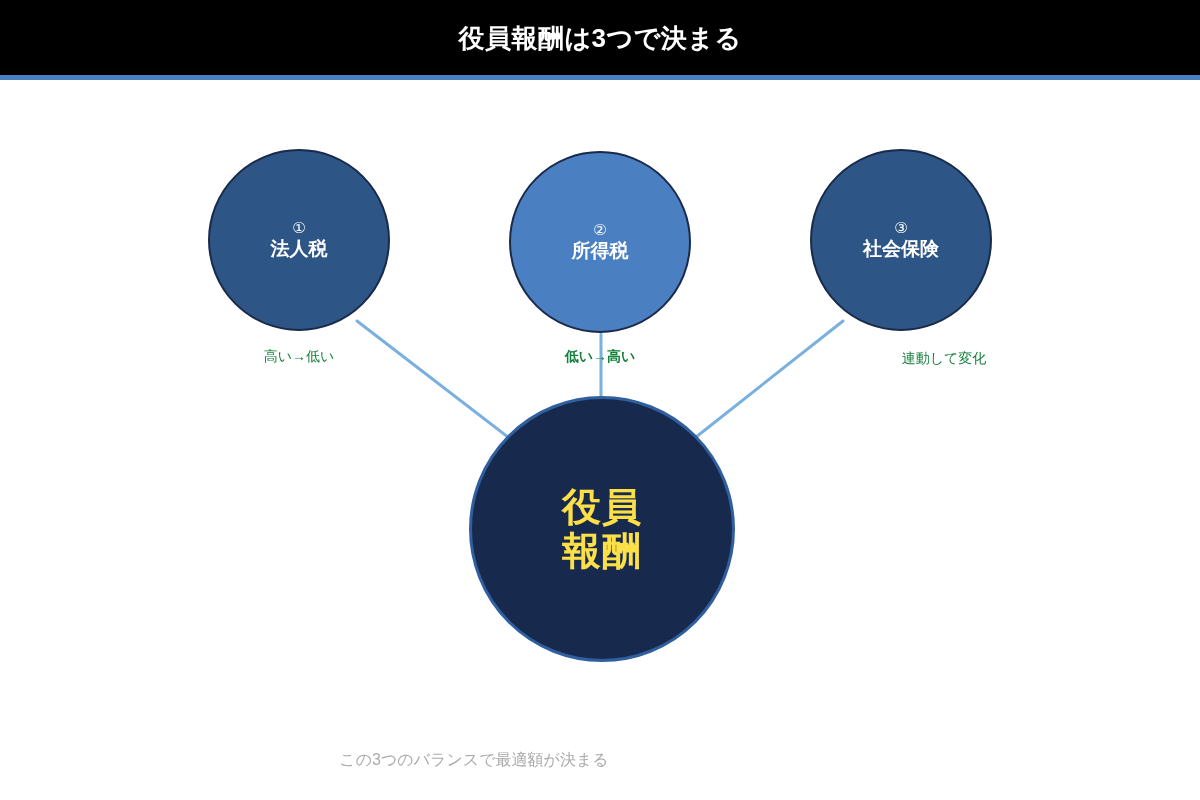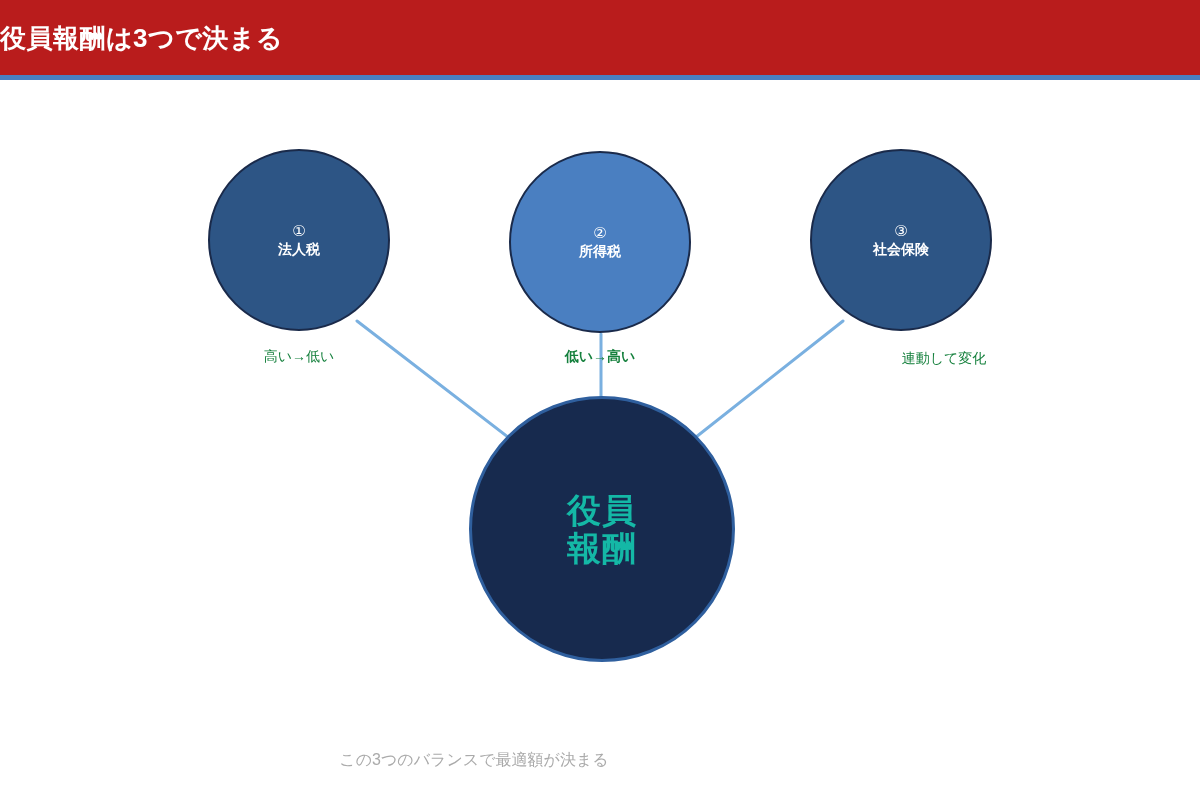--- a/index.html
+++ b/index.html
@@ -17,24 +17,24 @@
     height: 800px;
     background: #ffffff;
   }
 
   
   .header {
     position: absolute;
     left: 0; top: 0;
     width: 1200px;
     height: 75px;
-    background: #b91c1c;
+    background: #000000;
     display: flex;
     align-items: center;
-    justify-content: flex-start;
+    justify-content: center;
   }
   .header-title {
     color: #ffffff;
     font-size: 26px;
     font-weight: bold;
     letter-spacing: 0.5px;
     line-height: 1;
   }
   .header-accent {
     position: absolute;
@@ -69,39 +69,39 @@
     border: 2px solid #1a2a4a;
   }
   .node-top .node-num {
     color: #ffffff;
     font-size: 15px;
     line-height: 1.1;
     margin-bottom: 2px;
   }
   .node-top .node-label {
     color: #ffffff;
-    font-size: 14px;
+    font-size: 19px;
     font-weight: bold;
     line-height: 1.15;
   }
 
   #node-corporate-tax { left: 208px; top: 149px; background: #2d5585; }
   #node-income-tax    { left: 509px; top: 151px; background: #4a7fc1; }
   #node-social-insurance { left: 810px; top: 149px; background: #2d5585; }
 
   .node-center {
     left: 469px; top: 396px;
     width: 266px;
     height: 266px;
     background: #172a4e;
     border: 3px solid #2f5f9e;
   }
   .node-center .center-line {
-    color: #14b8a6;
-    font-size: 34px;
+    color: #fde047;
+    font-size: 39px;
     font-weight: bold;
     line-height: 1.12;
     letter-spacing: 1px;
   }
 
   
   .edge-caption {
     position: absolute;
     color: #15803d;
     font-size: 14px;

